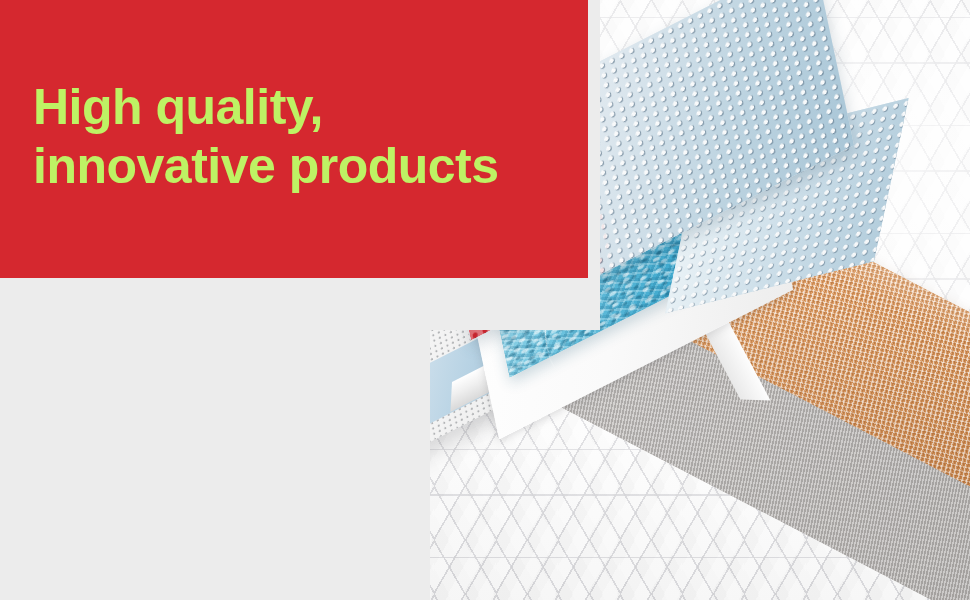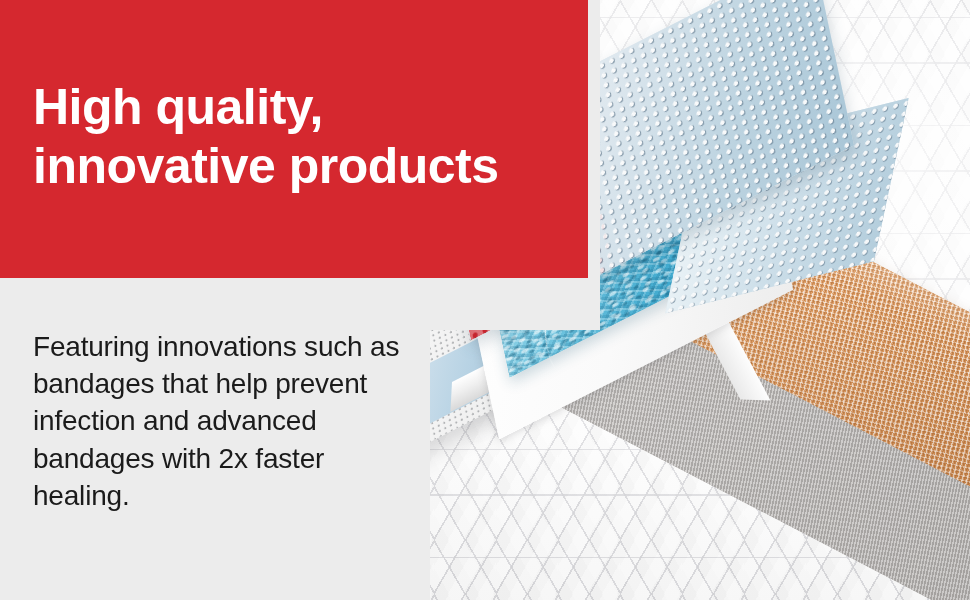--- a/index.html
+++ b/index.html
@@ -281,21 +281,21 @@
     left: 0; top: 0;
     width: 588px;
     height: 278px;
     background: #d5282f;
   }
   .headline {
     position: absolute;
     left: 33px;
     top: 78px;
     width: 540px;
-    color: #ffffff;
+    color: #bef264;
     font-size: 50px;
     line-height: 1.17;
     font-weight: 700;
     letter-spacing: -.5px;
     white-space: pre-line;
   }
 
   
   .body-copy {
     position: absolute;
@@ -336,19 +336,14 @@
   </div>
 
   <div class="gray-plate-wide"></div>
   <div class="gray-plate"></div>
 
   <div class="red-block">
     <div class="headline">High quality,
 innovative products</div>
   </div>
 
-  <div class="body-copy">Featuring innovations such as
-bandages that help prevent
-infection and advanced
-bandages with 2x faster
-healing.</div>
 
 </div>
 
 </body></html>

